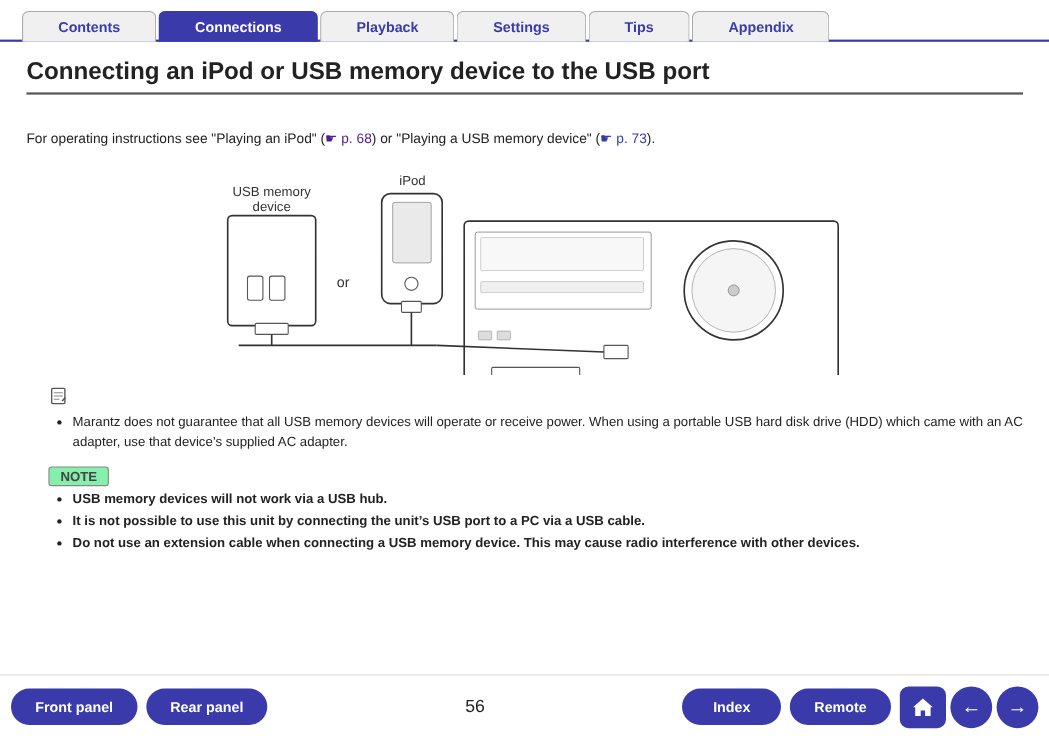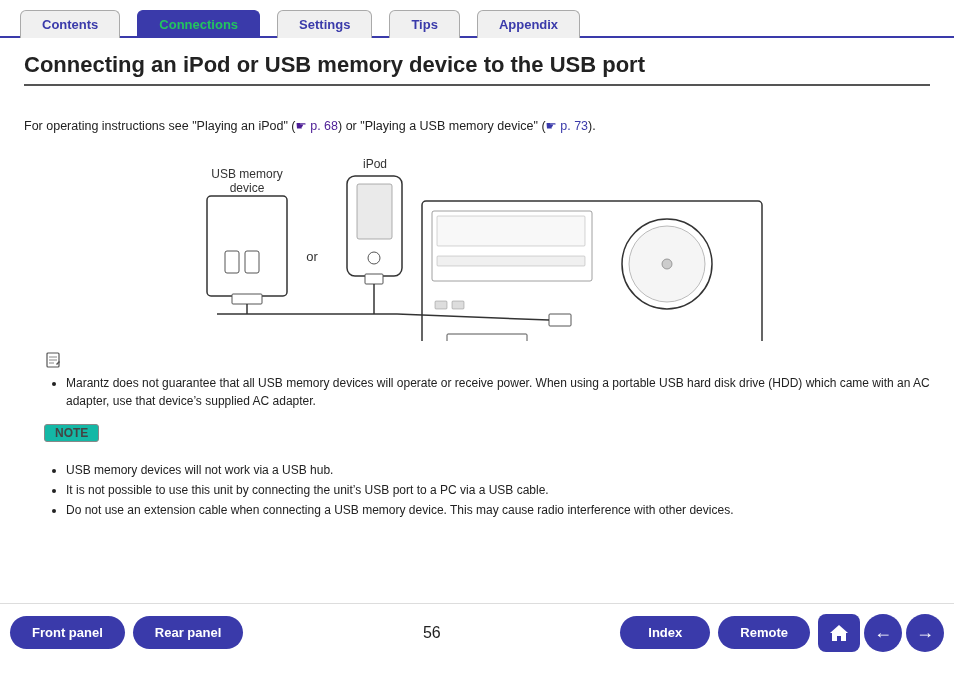--- a/index.html
+++ b/index.html
@@ -16,37 +16,37 @@
 
     
     .top-nav {
       display: flex;
       border-bottom: 2px solid #3a3aaa;
       margin-bottom: 0;
       padding-top: 8px;
       padding-left: 20px;
     }
     .nav-tab {
-      padding: 6px 21px;
+      padding: 6px 32px;
       font-size: 13px;
       font-weight: bold;
       cursor: pointer;
       border-top-left-radius: 6px;
       border-top-right-radius: 6px;
       border: 1px solid #aaa;
       border-bottom: none;
       background: #f0f0f0;
       color: #3a3aaa;
-      margin-right: 17px;
+      margin-right: 2px;
       position: relative;
       top: 2px;
     }
     .nav-tab.active {
       background: #3a3aaa;
-      color: #22c55e;
+      color: #ffffff;
       border-color: #3a3aaa;
     }
 
     
     .main-content {
       padding: 14px 24px 10px 24px;
     }
     .page-title {
       font-size: 22px;
       font-weight: bold;
@@ -94,37 +94,38 @@
       margin: 8px 20px 4px 20px;
     }
     .note-label {
       display: inline-block;
       border: 1.5px solid #888;
       border-radius: 3px;
       padding: 1px 10px;
       font-size: 12px;
       font-weight: bold;
       color: #444;
-      margin-bottom: 19px;
-      background: #14b8a6;
+      margin-bottom: 2px;
+      background: #86efac;
     }
     .note-list {
       list-style: disc;
       padding-left: 22px;
       font-size: 12px;
     }
     .note-list li {
       margin-bottom: 2px;
       line-height: 1.5;
+      font-weight: bold;
     }
 
     
     .bottom-bar {
       position: absolute;
-      bottom: 12px;
+      bottom: 2px;
       left: 0;
       width: 954px;
       height: 58px;
       background: #fff;
       display: flex;
       align-items: center;
       justify-content: space-between;
       padding: 0 10px;
       border-top: 1px solid #ddd;
     }
@@ -180,20 +181,21 @@
       gap: 4px;
       align-items: center;
     }
   </style>
 </head>
 <body>
 
 <div class="top-nav">
   <div class="nav-tab">Contents</div>
   <div class="nav-tab active">Connections</div>
+  <div class="nav-tab">Playback</div>
   <div class="nav-tab">Settings</div>
   <div class="nav-tab">Tips</div>
   <div class="nav-tab">Appendix</div>
 </div>
 
 <div class="main-content">
   <div class="page-title">Connecting an iPod or USB memory device to the USB port</div>
 
   <div class="intro-text">
     <br>

